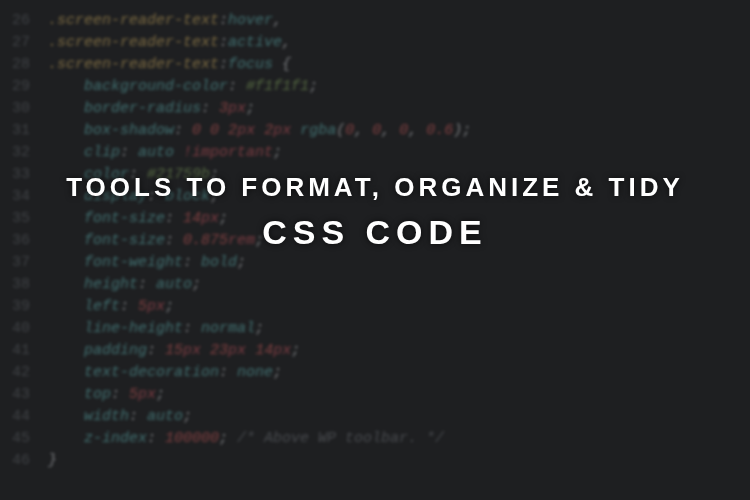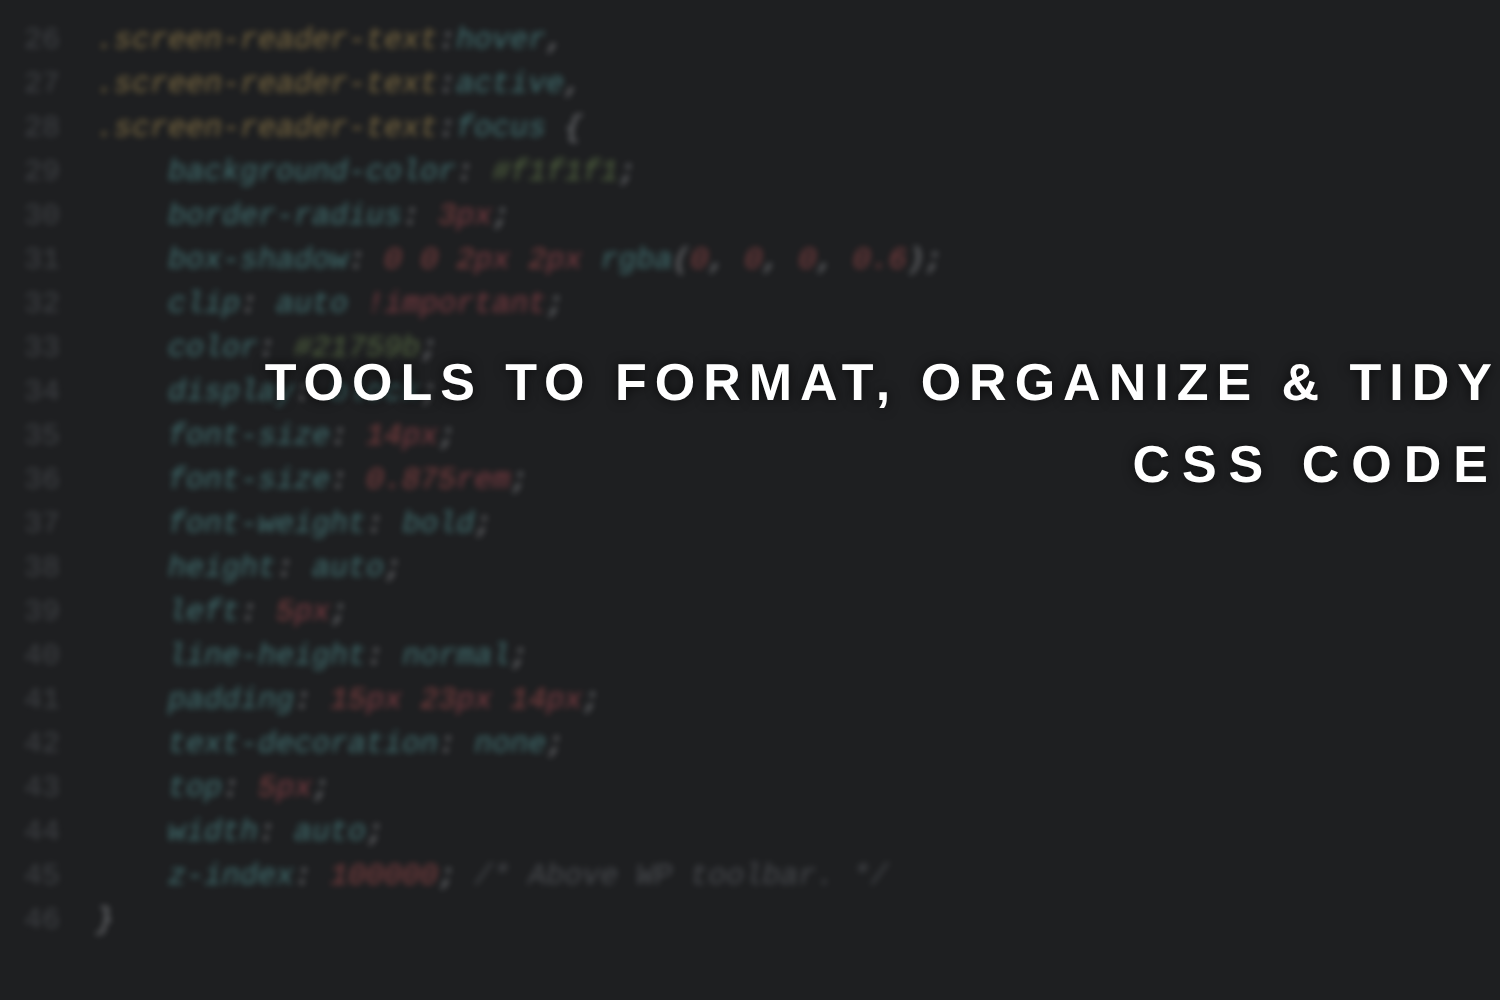--- a/index.html
+++ b/index.html
@@ -45,35 +45,35 @@
   .c-imp   { color: #c9545d; }
   .c-func  { color: #5fb3b3; }
   .c-cmt   { color: #6a6e73; }
 
   .overlay {
     position: absolute;
     top: 0; left: 0;
     width: 750px; height: 424px;
     display: flex;
     flex-direction: column;
-    align-items: flex-end;
+    align-items: center;
     justify-content: center;
     text-align: center;
     color: #ffffff;
     font-family: "Arial Black", "Helvetica Neue", Arial, sans-serif;
     text-shadow: 0 0 6px rgba(0,0,0,0.7);
   }
   .overlay-line1 {
     font-size: 26px;
     font-weight: 900;
     letter-spacing: 4px;
     margin-bottom: 10px;
   }
   .overlay-line2 {
-    font-size: 26px;
+    font-size: 34px;
     font-weight: 900;
     letter-spacing: 6px;
   }
 </style>
 </head>
 <body>
 
 <div class="code-bg" id="code-bg">
     <div class="code-line"><span class="lineno">26</span><span class="code"><span class="c-sel">.screen-reader-text</span><span class="c-punc">:</span><span class="c-pseudo">hover</span><span class="c-punc">,</span></span></div>
     <div class="code-line"><span class="lineno">27</span><span class="code"><span class="c-sel">.screen-reader-text</span><span class="c-punc">:</span><span class="c-pseudo">active</span><span class="c-punc">,</span></span></div>

